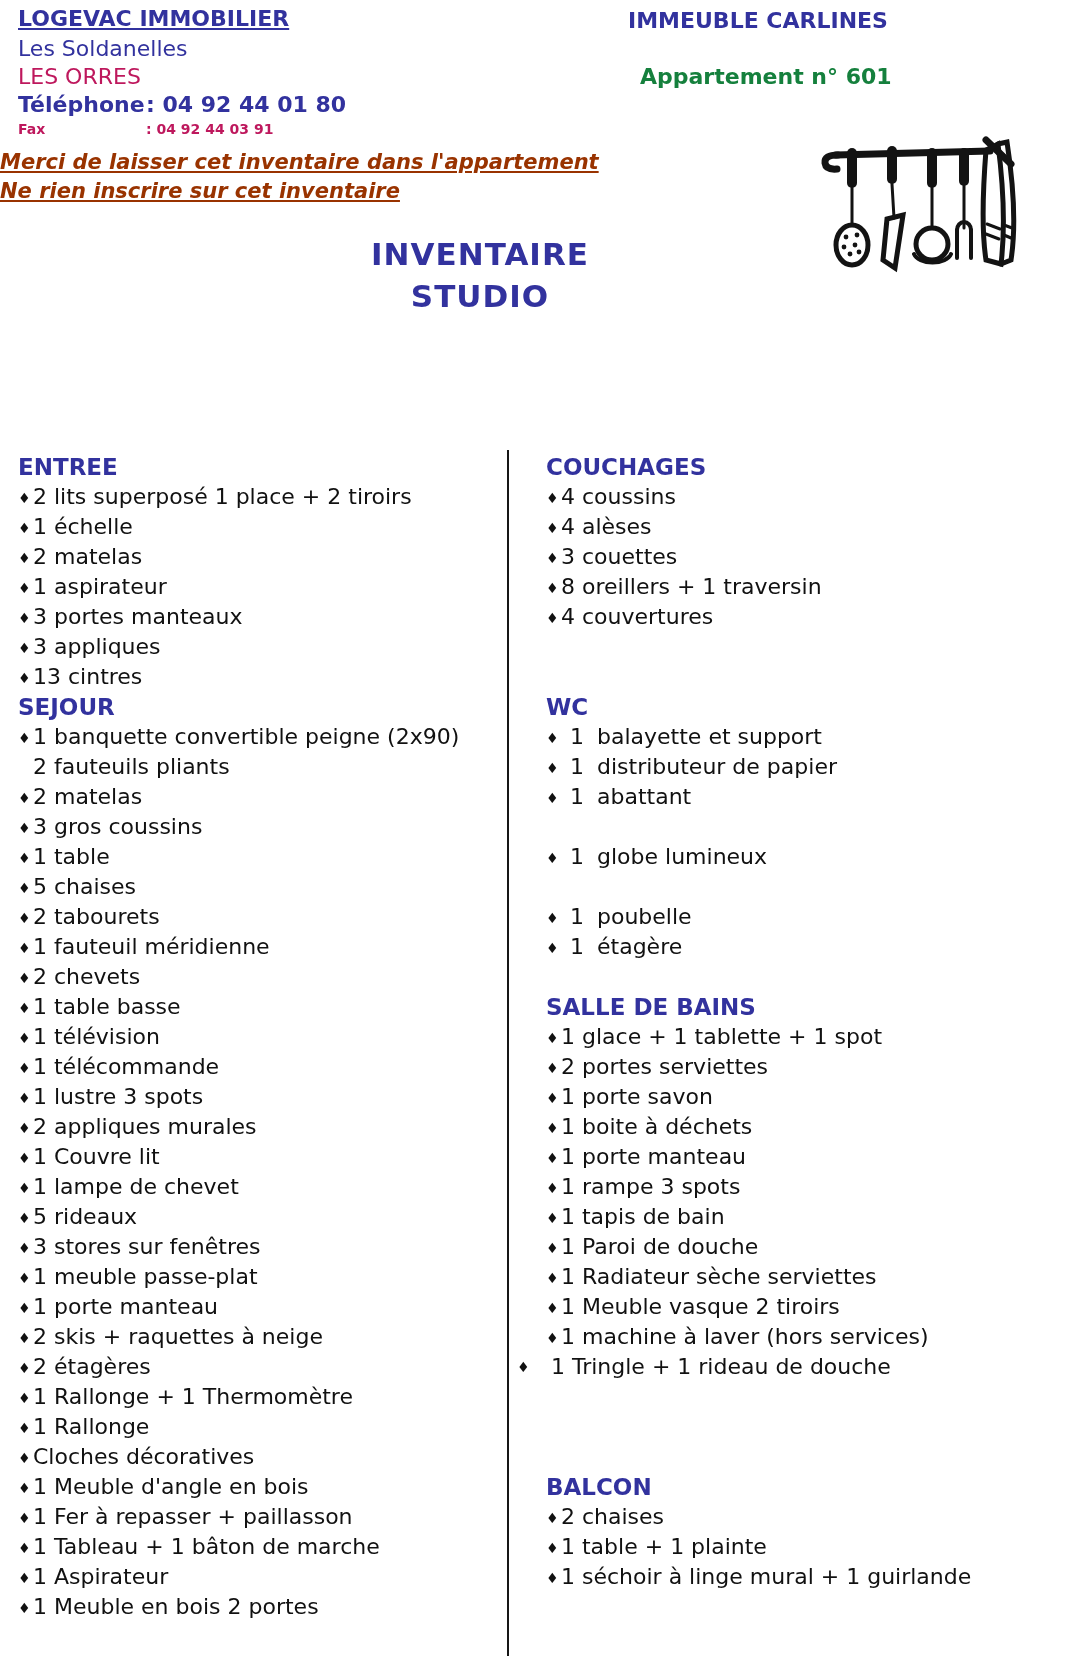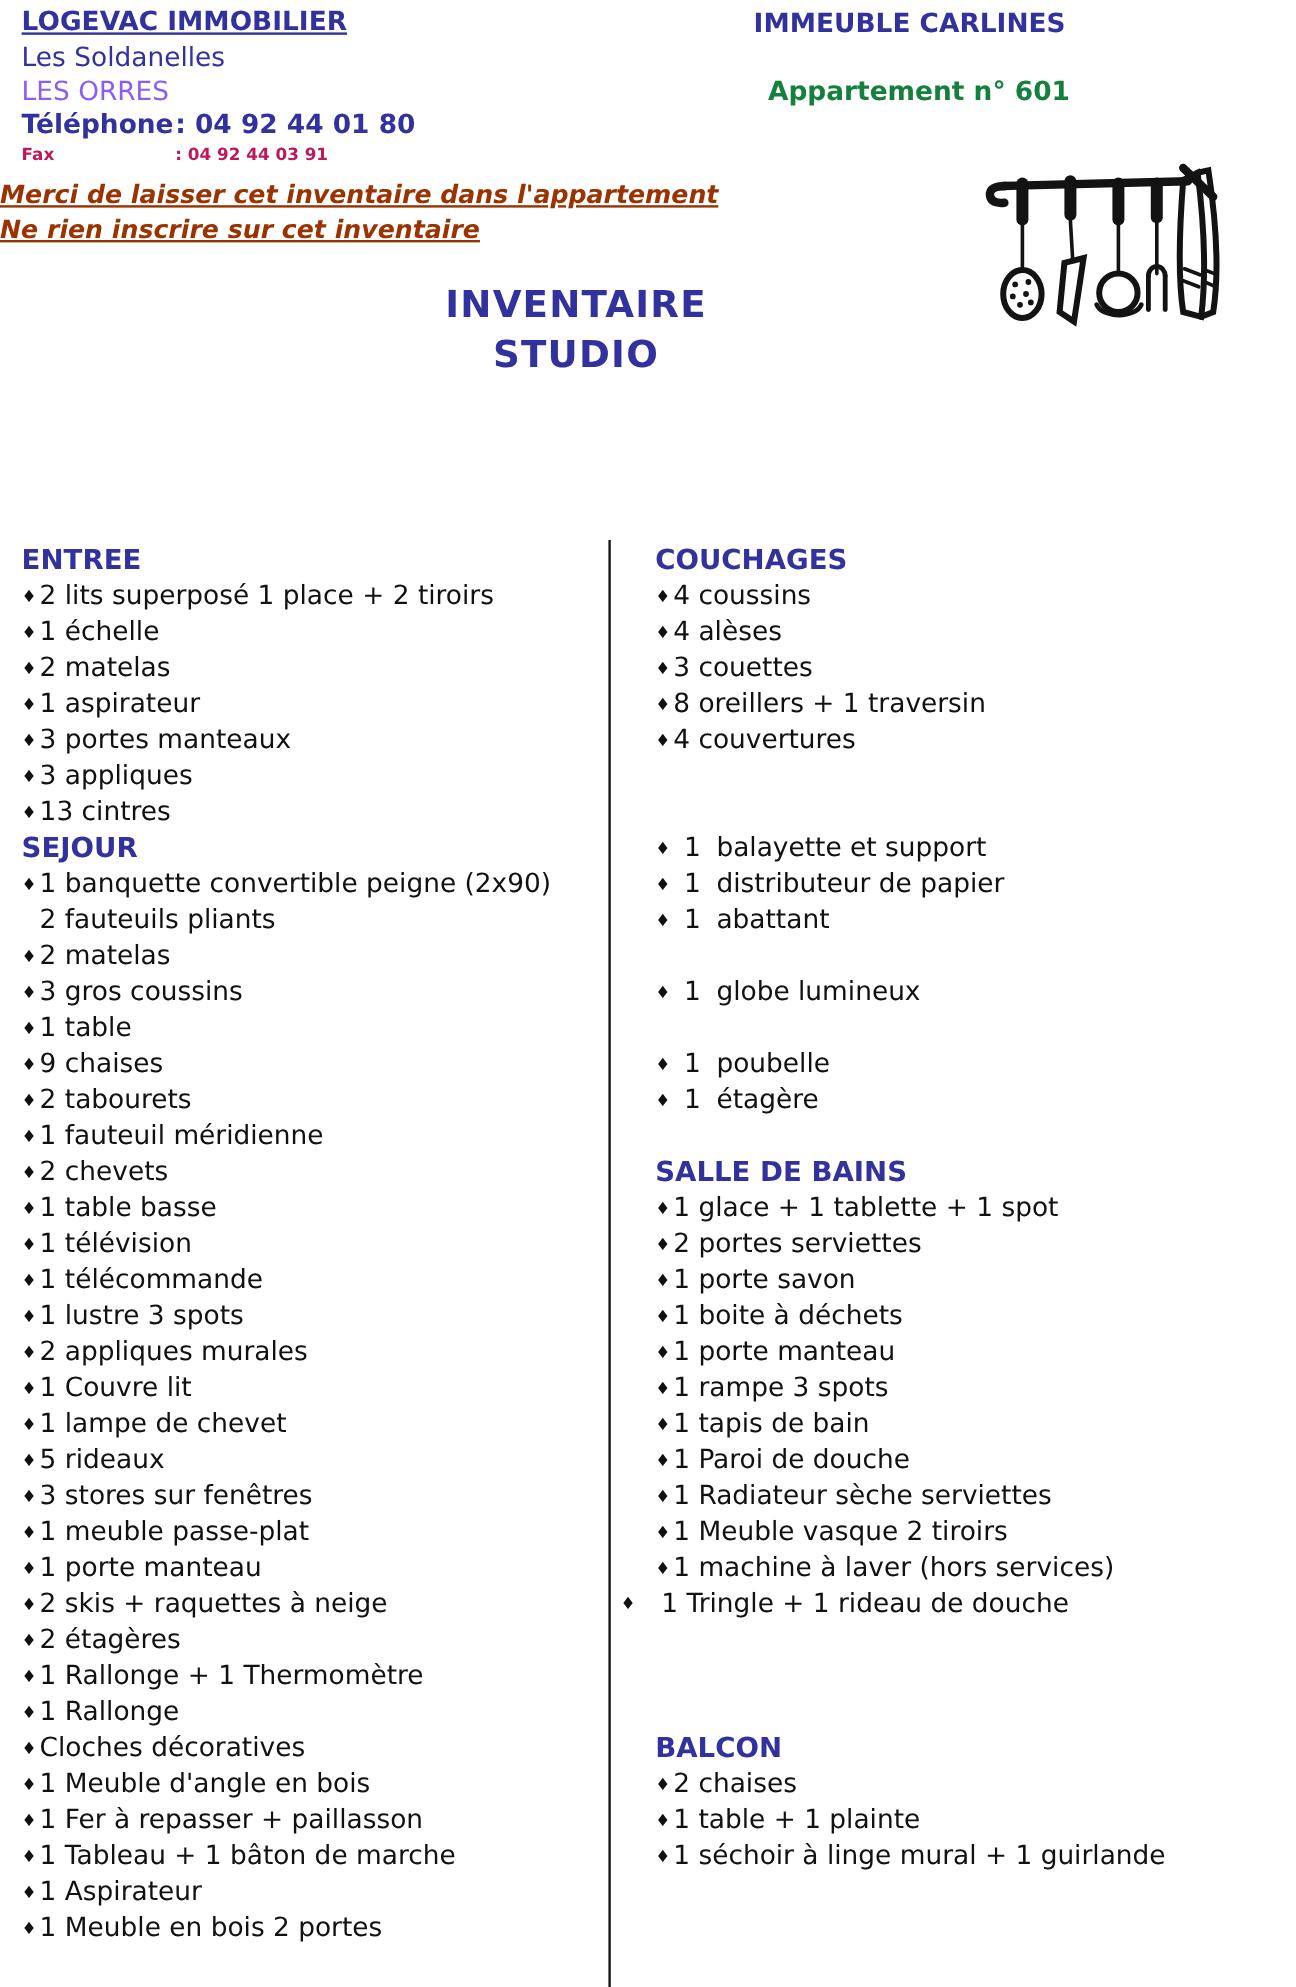--- a/index.html
+++ b/index.html
@@ -7,21 +7,21 @@
     position:relative;width:1080px;height:1656px;margin:0 auto;
     background:#ffffff;overflow:hidden;
     font-family:"DejaVu Sans","Liberation Sans",sans-serif;
     color:#111111;
     padding-left:34px;
   }
   .abs{position:absolute;}
   
   .company{left:18px;top:6px;font-size:22px;font-weight:bold;color:#32329e;text-decoration:underline;}
   .addr1{left:18px;top:36px;font-size:22px;color:#32329e;}
-  .addr2{left:18px;top:64px;font-size:22px;color:#8b5cf6;}
+  .addr2{left:18px;top:64px;font-size:22px;color:#be185d;}
   .phone{left:18px;top:92px;font-size:22px;font-weight:bold;color:#32329e;}
   .fax{left:18px;top:121px;font-size:14px;font-weight:bold;color:#be185d;}
   .lbl{display:inline-block;min-width:128px;}
   
   .building{left:628px;top:8px;font-size:22px;font-weight:bold;color:#32329e;}
   .apartment{left:640px;top:64px;font-size:22px;font-weight:bold;color:#15803d;}
   
   .notice{left:0;width:960px;text-align:left;font-size:21px;font-weight:bold;font-style:italic;
           color:#993300;text-decoration:underline;}
   .notice1{top:150px;}
@@ -122,21 +122,21 @@
       <div class="row"><span class="blt">♦</span><span class="txt">1 aspirateur</span></div>
       <div class="row"><span class="blt">♦</span><span class="txt">3 portes manteaux</span></div>
       <div class="row"><span class="blt">♦</span><span class="txt">3 appliques</span></div>
       <div class="row"><span class="blt">♦</span><span class="txt">13 cintres</span></div>
       <div class="row sec">SEJOUR</div>
       <div class="row"><span class="blt">♦</span><span class="txt">1 banquette convertible peigne (2x90)</span></div>
       <div class="row"><span class="blt hidden">♦</span><span class="txt">2 fauteuils pliants</span></div>
       <div class="row"><span class="blt">♦</span><span class="txt">2 matelas</span></div>
       <div class="row"><span class="blt">♦</span><span class="txt">3 gros coussins</span></div>
       <div class="row"><span class="blt">♦</span><span class="txt">1 table</span></div>
-      <div class="row"><span class="blt">♦</span><span class="txt">9 chaises</span></div>
+      <div class="row"><span class="blt">♦</span><span class="txt">5 chaises</span></div>
       <div class="row"><span class="blt">♦</span><span class="txt">2 tabourets</span></div>
       <div class="row"><span class="blt">♦</span><span class="txt">1 fauteuil méridienne</span></div>
       <div class="row"><span class="blt">♦</span><span class="txt">2 chevets</span></div>
       <div class="row"><span class="blt">♦</span><span class="txt">1 table basse</span></div>
       <div class="row"><span class="blt">♦</span><span class="txt">1 télévision</span></div>
       <div class="row"><span class="blt">♦</span><span class="txt">1 télécommande</span></div>
       <div class="row"><span class="blt">♦</span><span class="txt">1 lustre 3 spots</span></div>
       <div class="row"><span class="blt">♦</span><span class="txt">2 appliques murales</span></div>
       <div class="row"><span class="blt">♦</span><span class="txt">1 Couvre lit</span></div>
       <div class="row"><span class="blt">♦</span><span class="txt">1 lampe de chevet</span></div>
@@ -157,20 +157,21 @@
     </div>
   <div class="col col-right" id="col-right">
       <div class="row sec">COUCHAGES</div>
       <div class="row"><span class="blt">♦</span><span class="txt">4 coussins</span></div>
       <div class="row"><span class="blt">♦</span><span class="txt">4 alèses</span></div>
       <div class="row"><span class="blt">♦</span><span class="txt">3 couettes</span></div>
       <div class="row"><span class="blt">♦</span><span class="txt">8 oreillers + 1 traversin</span></div>
       <div class="row"><span class="blt">♦</span><span class="txt">4 couvertures</span></div>
       <div class="row spacer"></div>
       <div class="row spacer"></div>
+      <div class="row sec">WC</div>
       <div class="row wide"><span class="blt">♦</span><span class="num">1</span><span class="txt">balayette et support</span></div>
       <div class="row wide"><span class="blt">♦</span><span class="num">1</span><span class="txt">distributeur de papier</span></div>
       <div class="row wide"><span class="blt">♦</span><span class="num">1</span><span class="txt">abattant</span></div>
       <div class="row spacer"></div>
       <div class="row wide"><span class="blt">♦</span><span class="num">1</span><span class="txt">globe lumineux</span></div>
       <div class="row spacer"></div>
       <div class="row wide"><span class="blt">♦</span><span class="num">1</span><span class="txt">poubelle</span></div>
       <div class="row wide"><span class="blt">♦</span><span class="num">1</span><span class="txt">étagère</span></div>
       <div class="row spacer"></div>
       <div class="row sec">SALLE DE BAINS</div>

